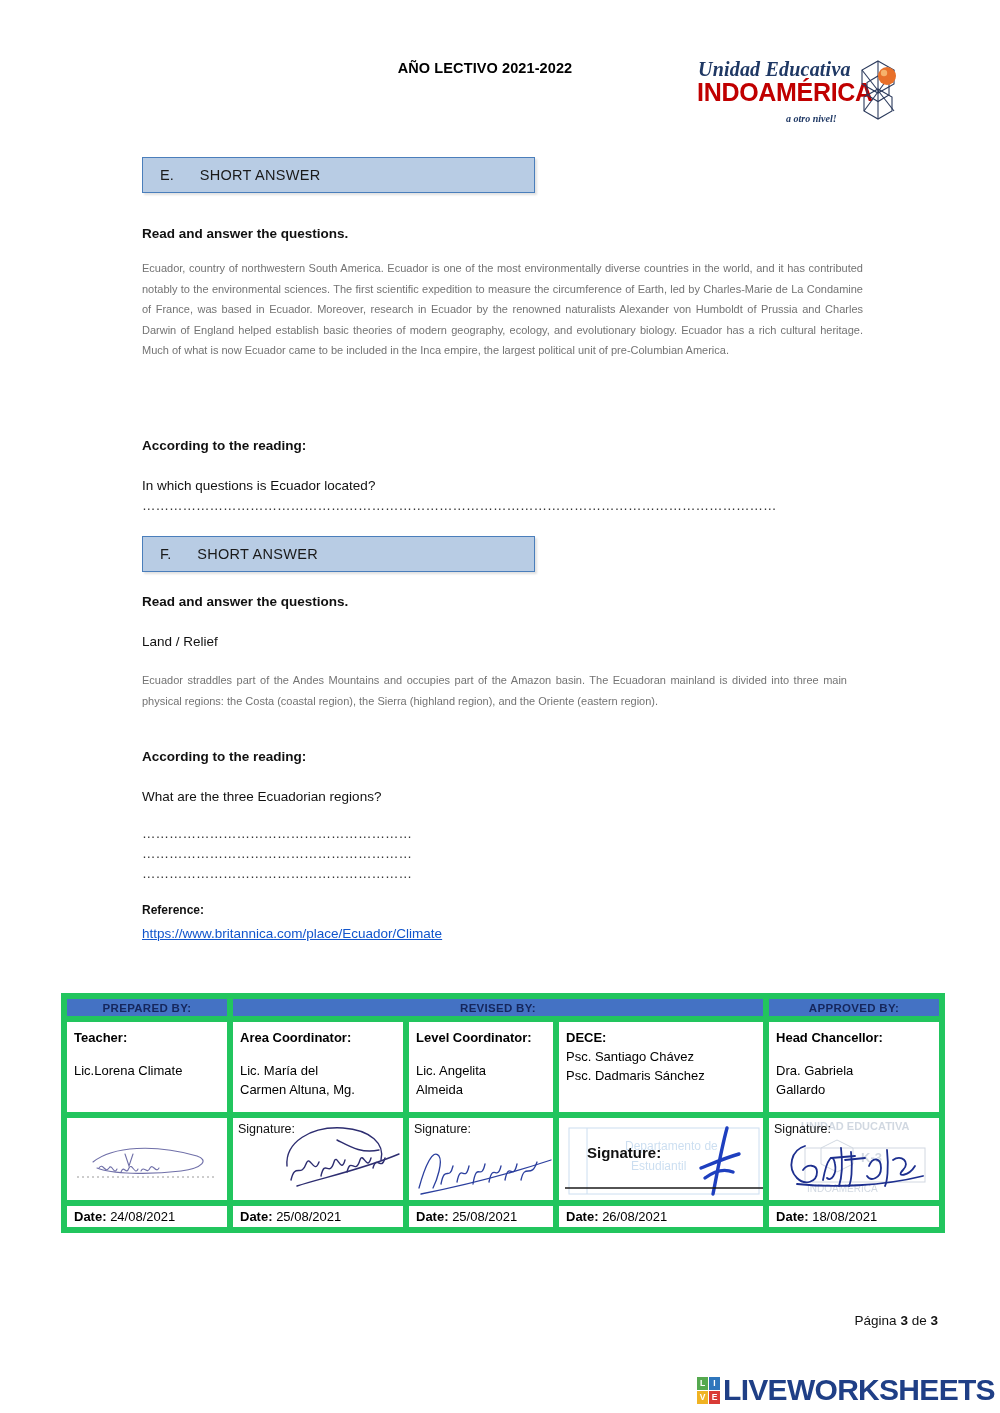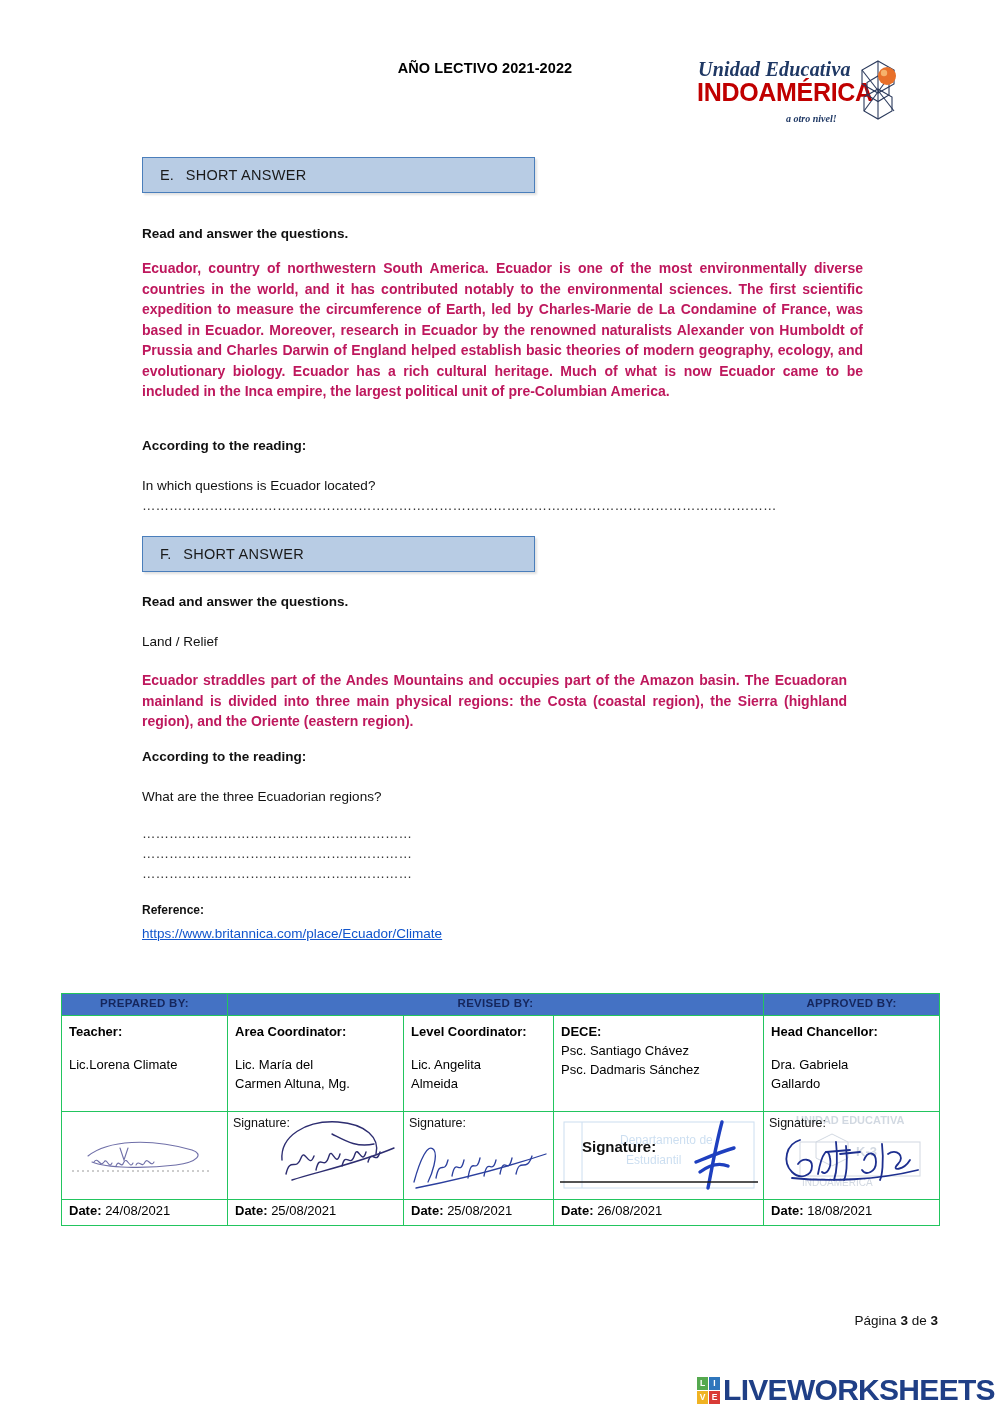--- a/index.html
+++ b/index.html
@@ -78,39 +78,38 @@
     box-shadow: 2px 2px 2px rgba(0,0,0,.12);
     display: flex;
     align-items: center;
   }
   .section-bar .sb-letter {
     margin-left: 17px;
     font-size: 14.5px;
     color: #1a1a1a;
   }
   .section-bar .sb-label {
-    margin-left: 12px;
+    margin-left: 26px;
     font-size: 14.5px;
     color: #1a1a1a;
     letter-spacing: .3px;
   }
 
   
   .blk { position: absolute; left: 142px; }
   .bold-lead {
     font-size: 13.5px;
     font-weight: bold;
     color: #111;
   }
   .para {
-    font-size: 14px;
+    font-size: 11px;
     line-height: 20.5px;
     text-align: justify;
-    color: #be185d;
-    font-weight: bold;
+    color: #737373;
   }
   .plain {
     font-size: 13.5px;
     line-height: 20px;
     color: #111;
   }
 
   
   .dots {
     font-size: 13.5px;
@@ -131,21 +130,21 @@
 
   
   .sig-table {
     position: absolute;
     left: 61px; top: 993px;
     width: 878px;
     border-collapse: collapse;
     table-layout: fixed;
   }
   .sig-table td, .sig-table th {
-    border: 1px solid #22c55e;
+    border: 6px solid #22c55e;
     vertical-align: top;
     padding: 0;
   }
   .hdr-cell {
     background: #4472c4;
     color: #15265c;
     font-size: 11.5px;
     font-weight: bold;
     text-align: center;
     height: 22px;

